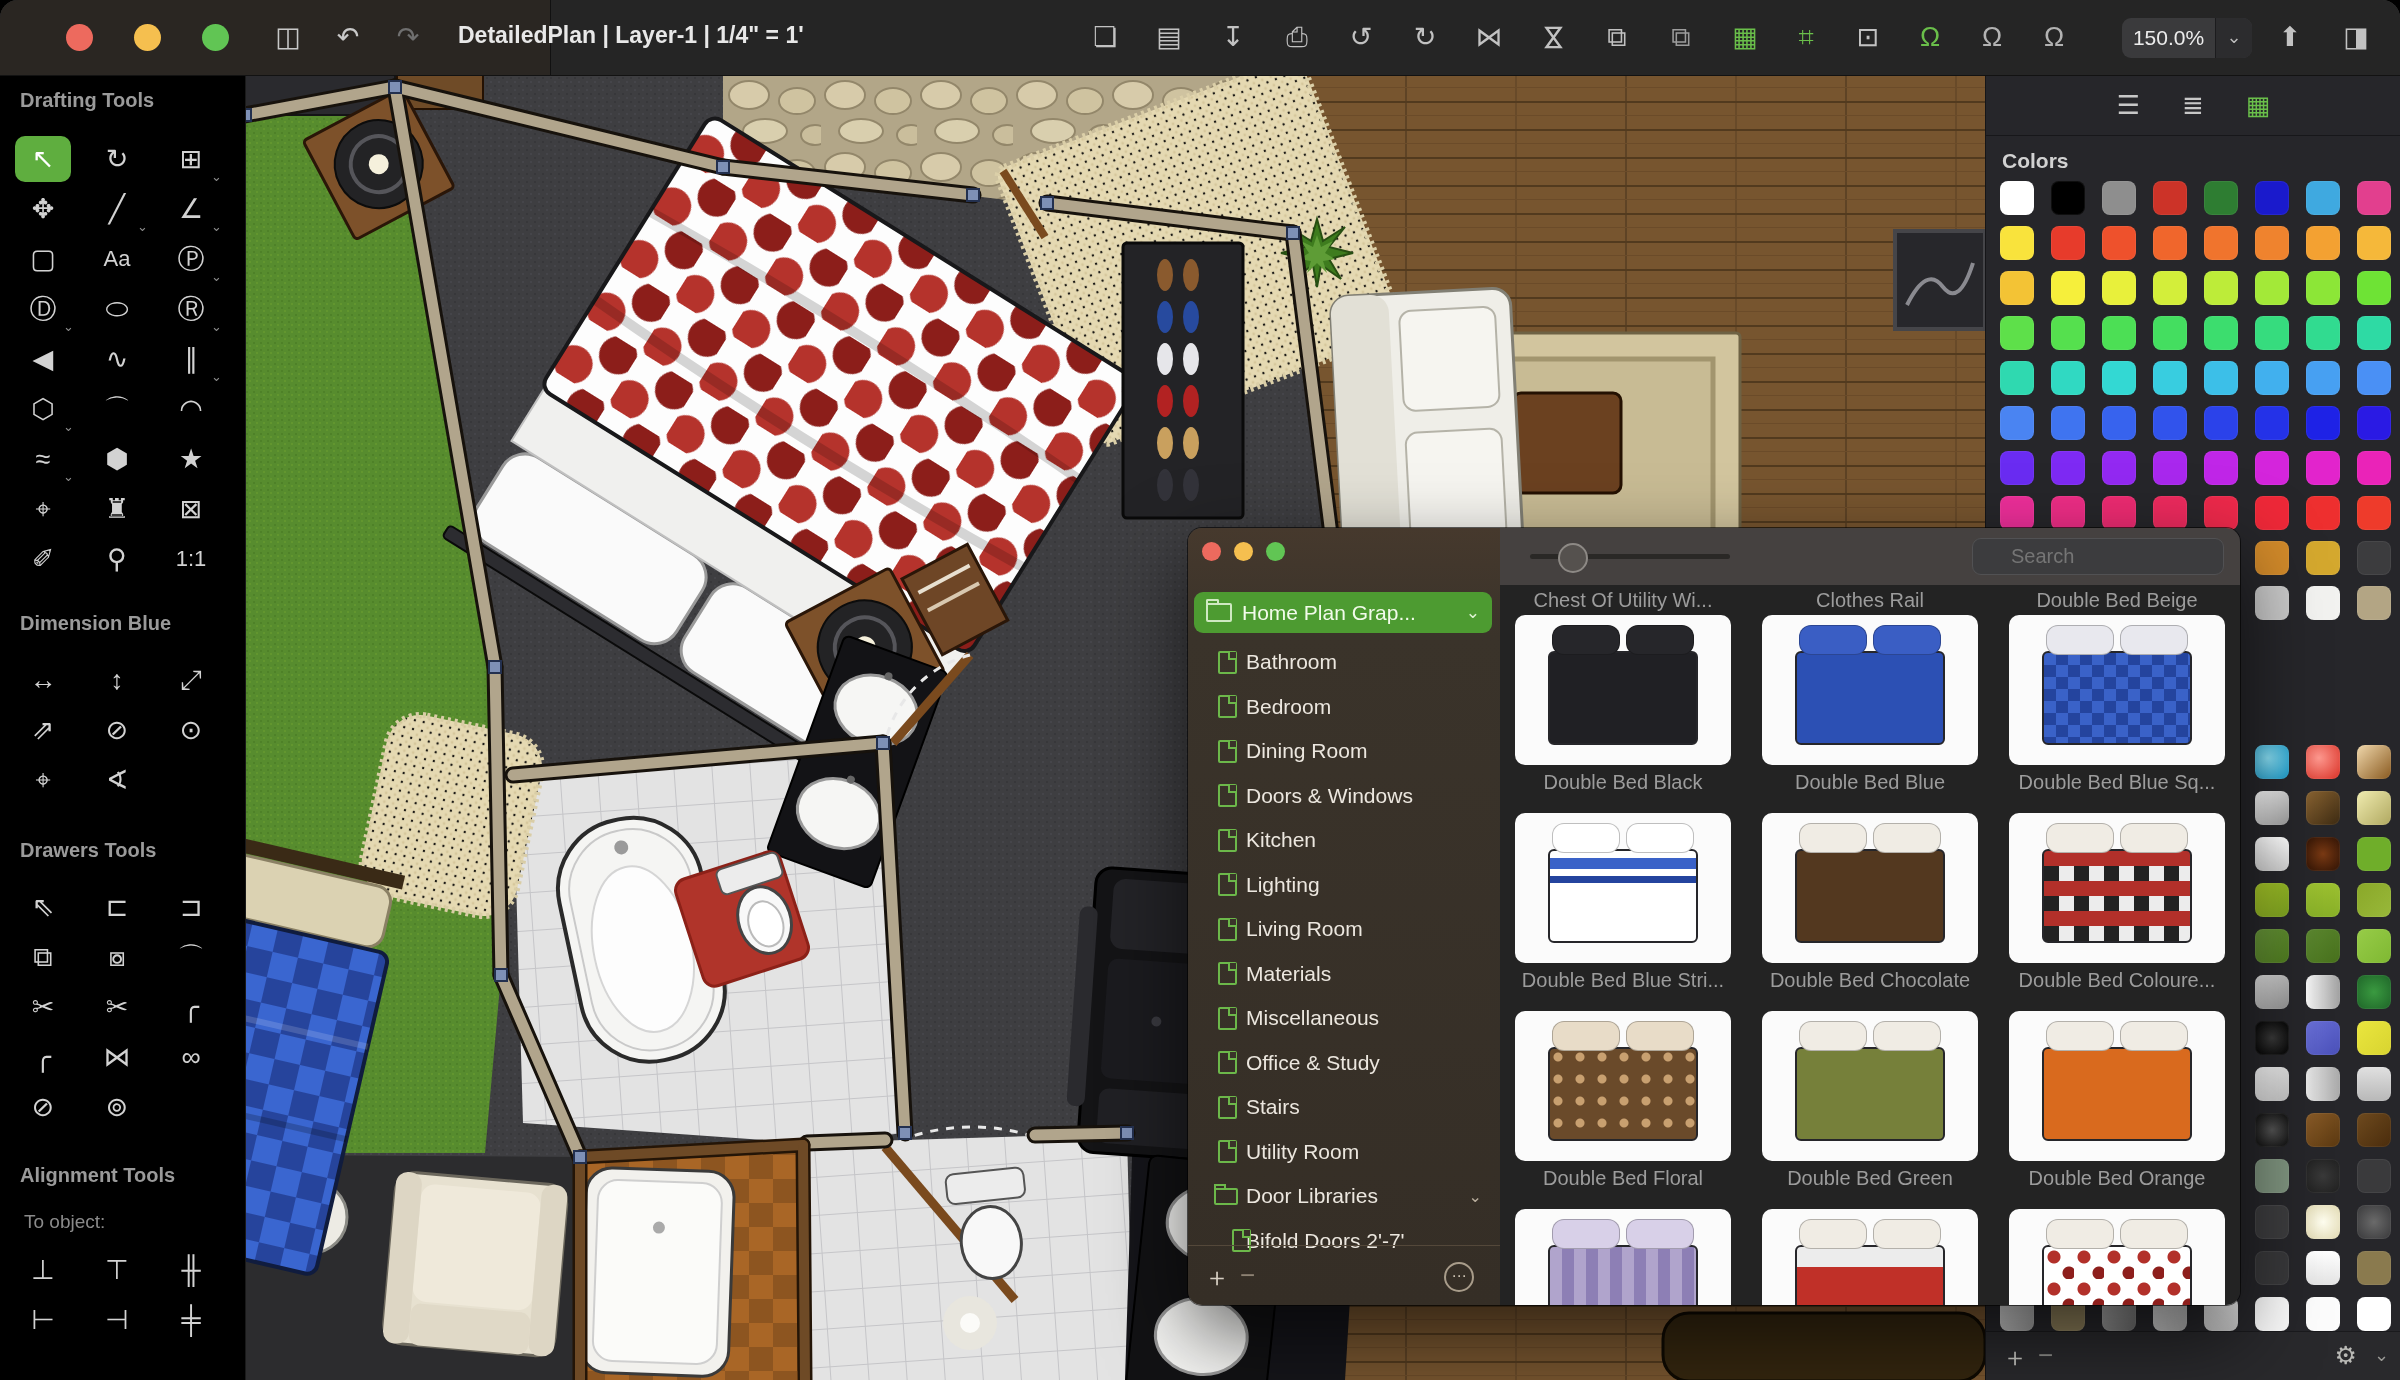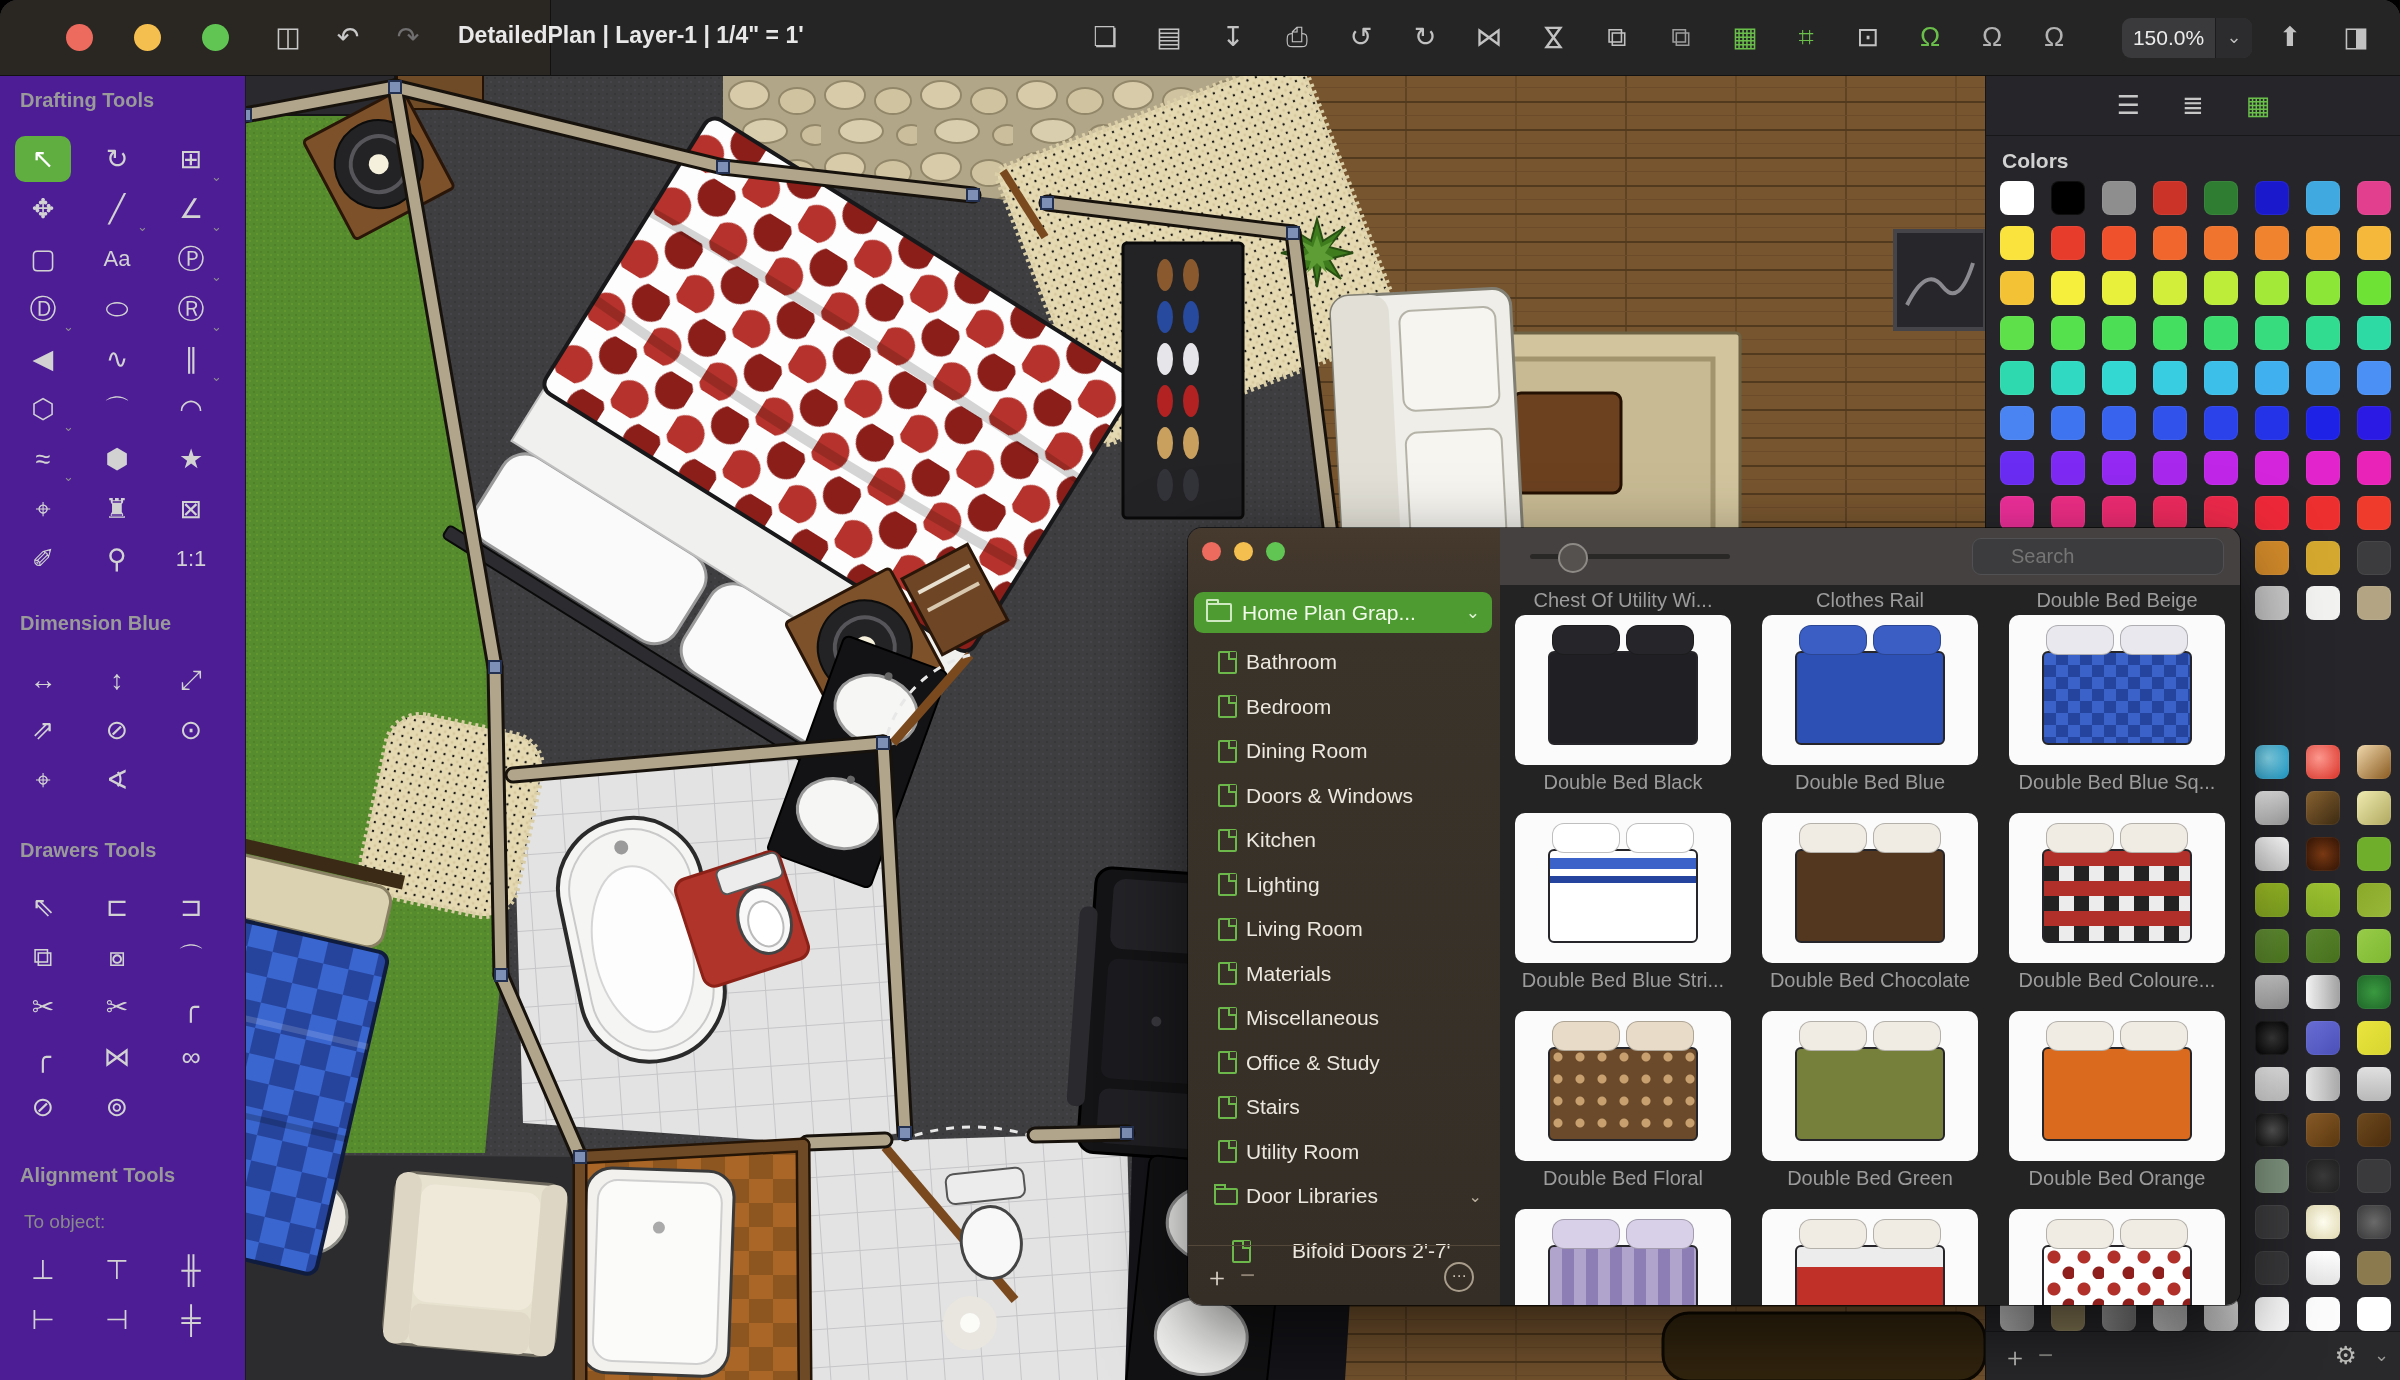--- a/index.html
+++ b/index.html
@@ -11,21 +11,21 @@
   .tl-dot{position:absolute;top:24px;width:27px;height:27px;border-radius:50%;}
   #title{position:absolute;left:458px;top:22px;font-size:23px;font-weight:700;color:#e8e8e8;white-space:nowrap;}
   .tb-row{position:absolute;top:0;height:75px;display:flex;align-items:center;}
   .tb-icon{width:40px;text-align:center;font-size:27px;color:#c2c2c2;line-height:75px;height:75px;}
   .rot90{display:inline-block;transform:rotate(90deg);}
   #zoomField{position:absolute;left:2122px;top:18px;width:130px;height:40px;background:#3a3a3c;border-radius:9px;display:flex;z-index:31;}
   #zoomField .val{flex:1;color:#ececec;font-size:21px;line-height:40px;text-align:center;}
   #zoomField .chev{width:36px;background:#2c2c2e;border-left:1px solid #1c1c1e;border-radius:0 9px 9px 0;color:#bdbdbd;font-size:18px;line-height:38px;text-align:center;}
 
   
-  #sidebar{position:absolute;left:0;top:75px;width:245px;height:1305px;background:#4c1d95;border-right:1px solid #1a1a1a;z-index:20;overflow:hidden;}
+  #sidebar{position:absolute;left:0;top:75px;width:245px;height:1305px;background:#000000;border-right:1px solid #1a1a1a;z-index:20;overflow:hidden;}
   .sec-title{margin:0 0 0 20px;font-size:20px;font-weight:700;color:#9a9a9a;}
   .tool-grid{display:grid;grid-template-columns:repeat(3,74px);margin-left:6px;}
   .tool{position:relative;width:74px;height:50px;display:flex;align-items:center;justify-content:center;font-size:27px;color:#d2d2d2;}
   .tool.small{font-size:22px;}
   .tool .box{display:flex;align-items:center;justify-content:center;width:54px;height:44px;}
   .tool.active .box{background:#5fae3f;border-radius:10px;color:#fff;width:56px;height:46px;}
   .tool.menu::after{content:"⌄";position:absolute;right:6px;bottom:0px;font-size:13px;color:#8d8d8d;}
   #sidebar .sub-label{margin:26px 0 2px 24px;font-size:19px;color:#8a8a8a;}
 
   
@@ -877,21 +877,21 @@
           </div>
           <div class="lib-item">
             <span class="doc-ic"></span>
             <span>Utility Room</span>
           </div>
           <div class="lib-item folder">
             <span class="f-ic"></span>
             <span>Door Libraries</span>
             <span class="chev">⌄</span>
           </div>
-          <div class="lib-item" style="padding-left: 104px; align-items: flex-end;">
+          <div class="lib-item" style="padding-left: 58px;">
             <span class="doc-ic" style="left:44px"></span>
             <span>Bifold Doors 2'-7'</span>
           </div>
         </div>
       <div id="libListFooter">
         <span class="plus">＋</span>
         <span class="minus">−</span>
         <span class="more">⋯</span>
       </div>
     </div>

